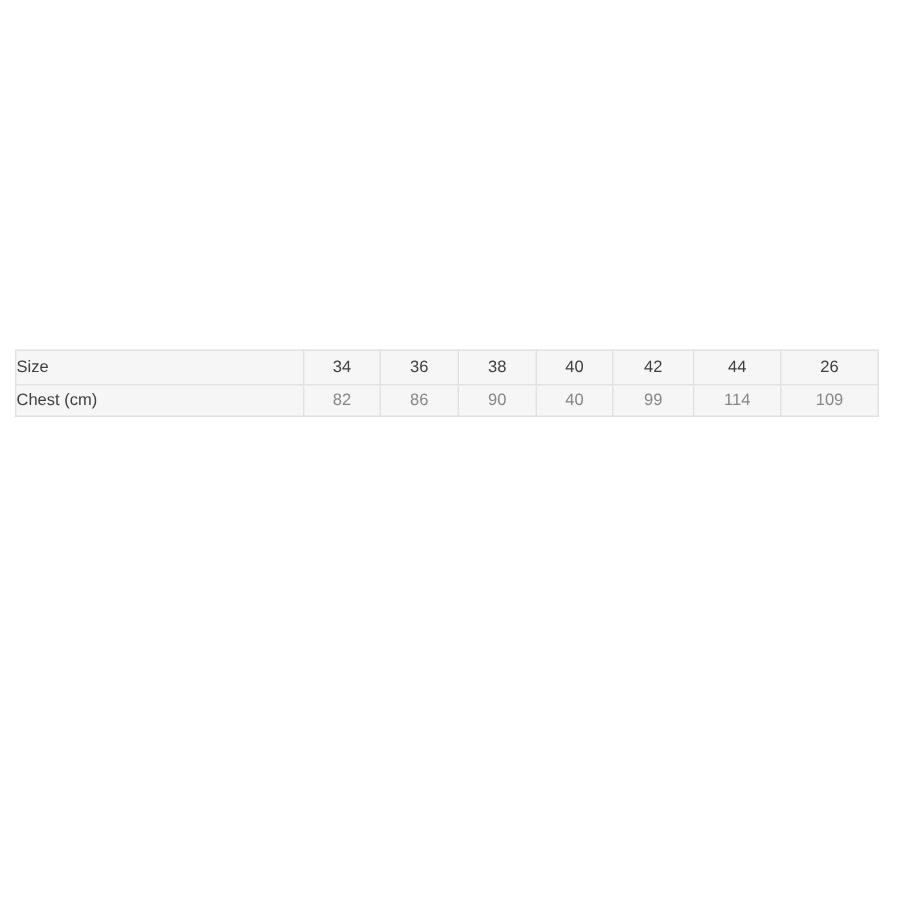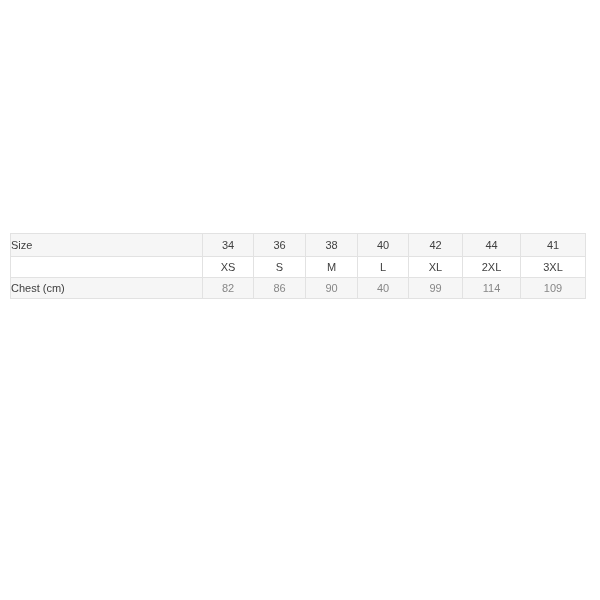--- a/index.html
+++ b/index.html
@@ -89,33 +89,23 @@
 
     <tbody>
         <tr class="first-header-row stripe">
       <th class="row-label corner-top">Size</th>
       <th class="size-head">34</th>
       <th class="size-head">36</th>
       <th class="size-head">38</th>
       <th class="size-head">40</th>
       <th class="size-head">42</th>
       <th class="size-head">44</th>
-      <th class="size-head">41</th>
+      <th class="size-head">26</th>
     </tr>
 
-    <tr>
-      <th class="row-label corner-bottom"></th>
-      <td class="size-head">XS</td>
-      <td class="size-head">S</td>
-      <td class="size-head">M</td>
-      <td class="size-head">L</td>
-      <td class="size-head">XL</td>
-      <td class="size-head">2XL</td>
-      <td class="size-head">3XL</td>
-    </tr>
 
     <tr class="stripe">
       <th class="row-label">Chest (cm)</th>
       <td class="val">82</td>
       <td class="val">86</td>
       <td class="val">90</td>
       <td class="val">40</td>
       <td class="val">99</td>
       <td class="val">114</td>
       <td class="val">109</td>

